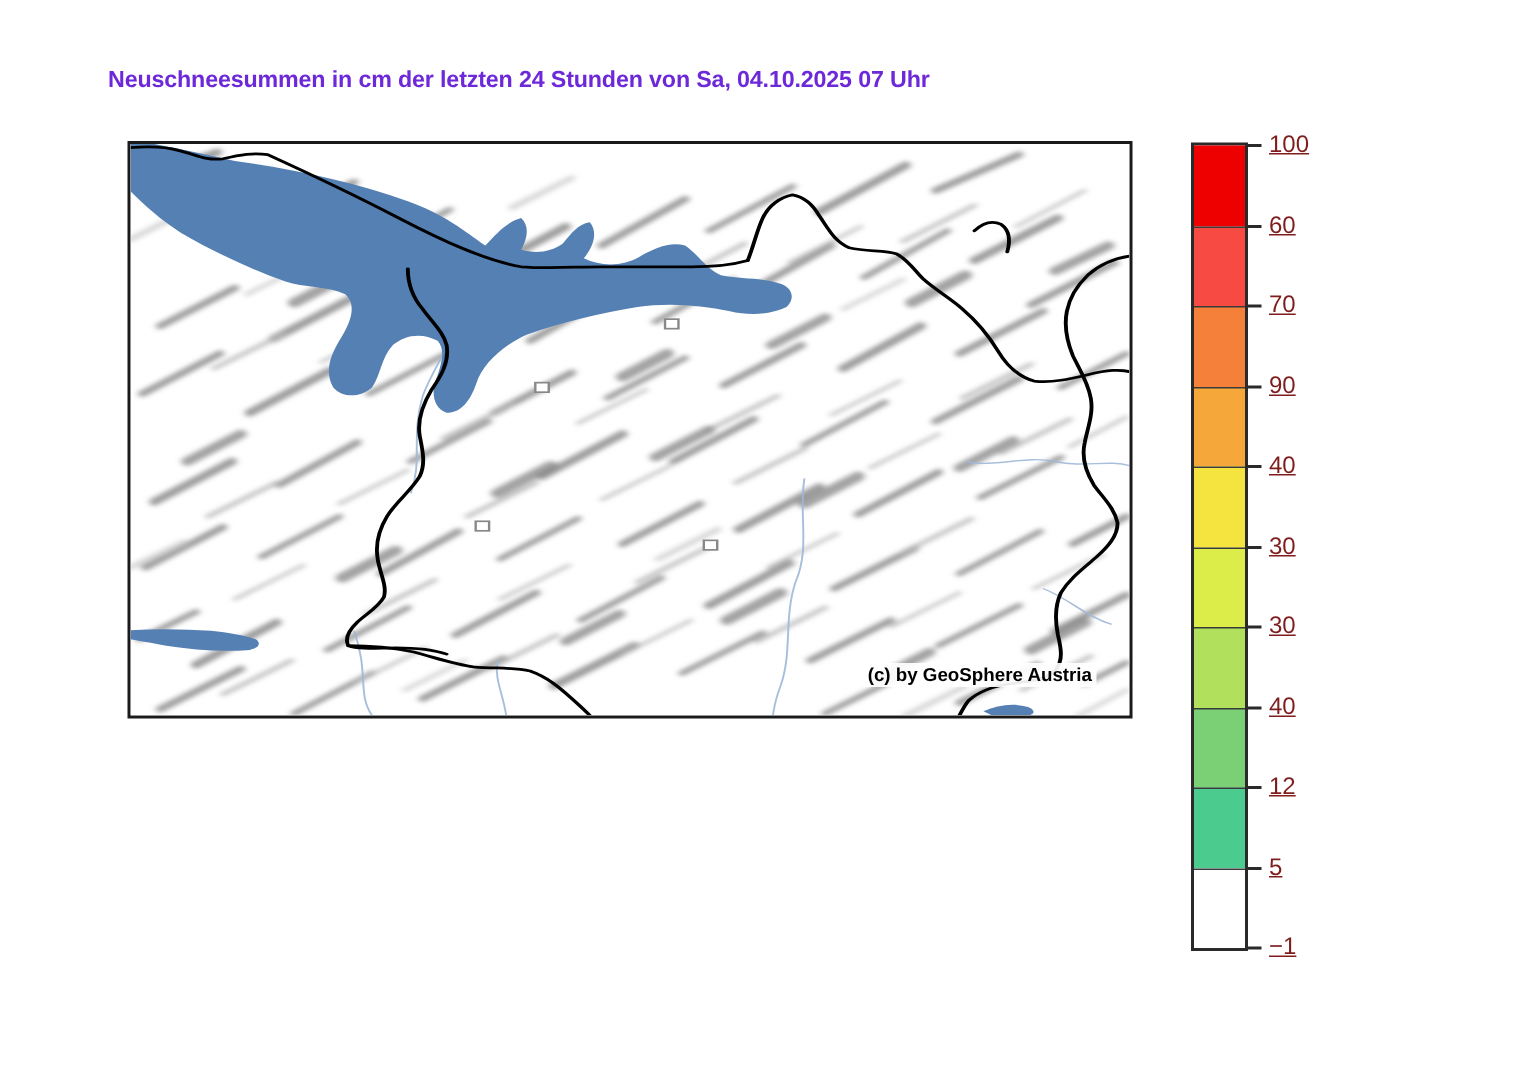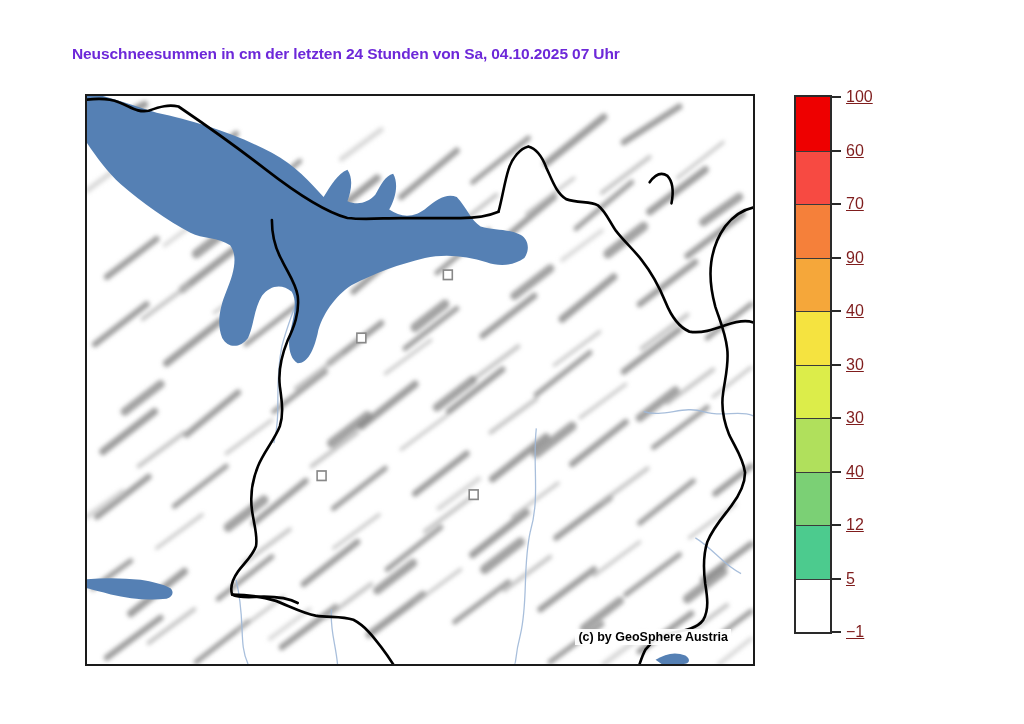--- a/index.html
+++ b/index.html
@@ -26,21 +26,21 @@
     letter-spacing: -0.1px;
     white-space: nowrap;
   }
 
   
   #map-panel {
     position: absolute;
     left: 85px;
     top: 94px;
     width: 670px;
-    height: 572px;
+    height: 385px;
     border: 2px solid #1a1a1a;
     box-sizing: border-box;
     background: #ffffff;
     overflow: hidden;
   }
   #map-canvas {
     position: absolute;
     left: 0; top: 0;
     width: 100%;
     height: 100%;

